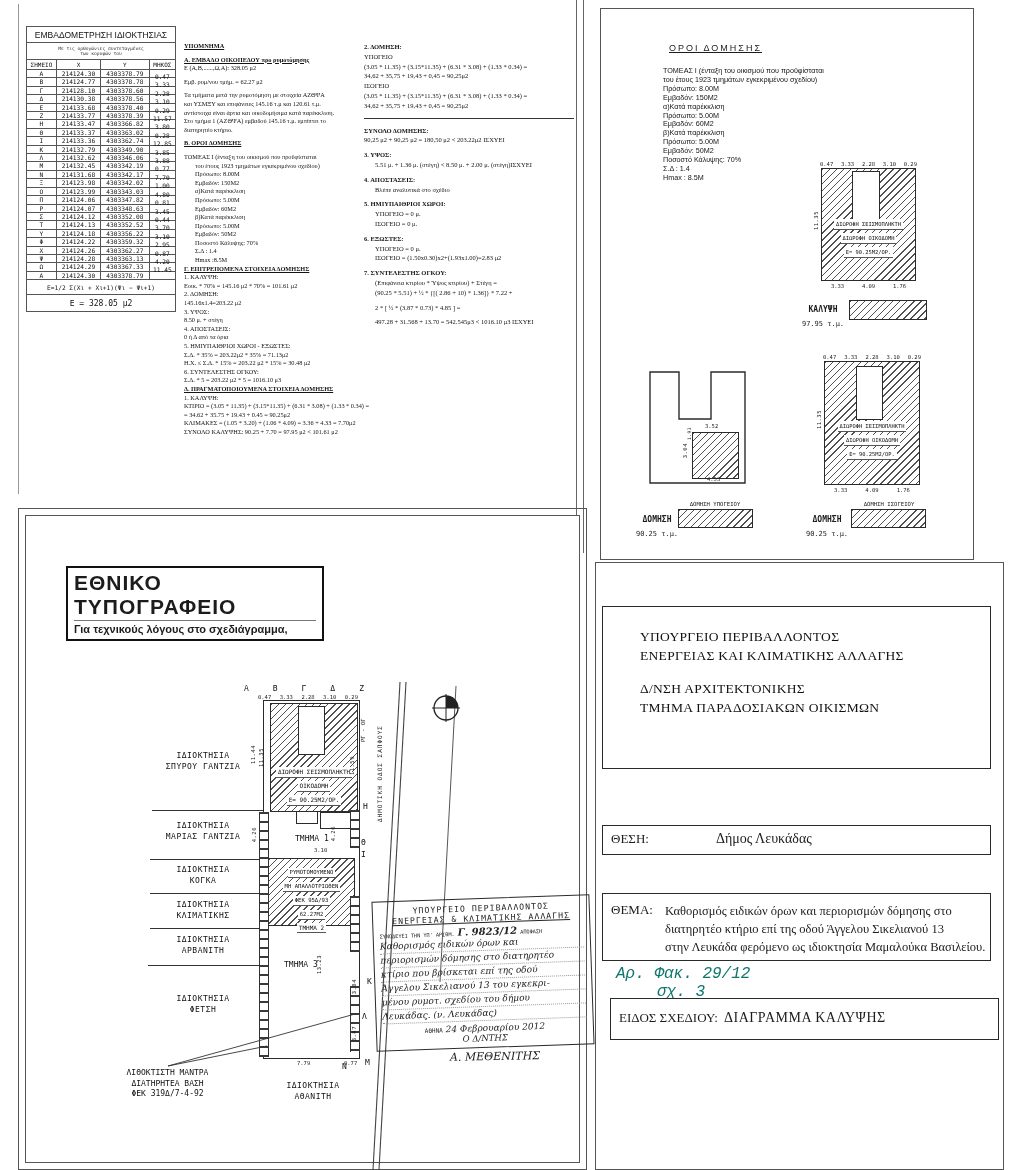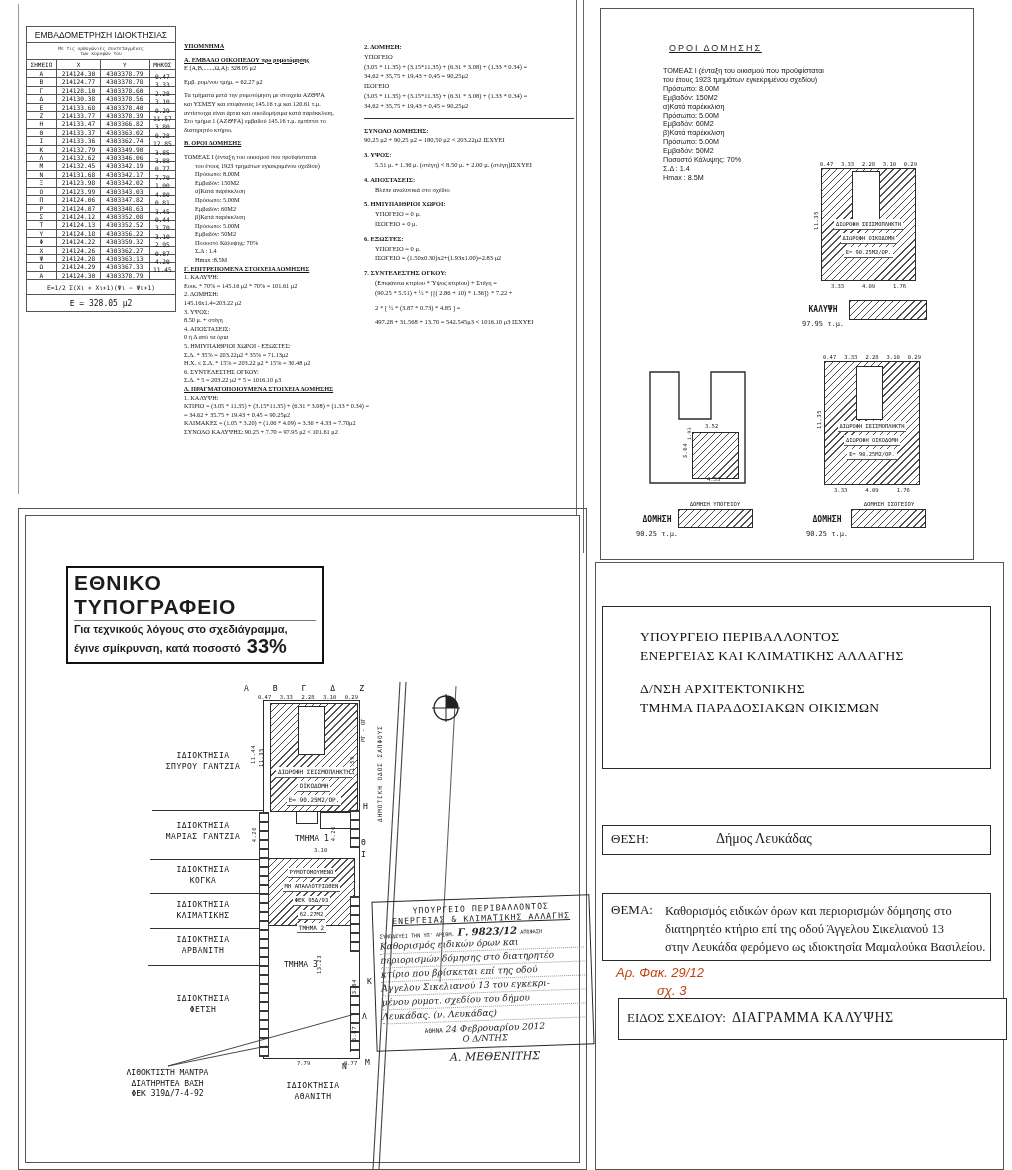--- a/index.html
+++ b/index.html
@@ -78,21 +78,21 @@
   .stamp .sdate .city{font-family:"DejaVu Sans Mono",monospace;font-style:normal;font-size:6px}
   .stamp .srole{font-family:"DejaVu Serif",serif;font-style:italic;font-size:8.5px;text-align:center}
 
   
   .tb-box{position:absolute;border:1.2px solid #2a2a2a;background:#fff}
   .tb-text{font-family:"Liberation Serif",serif;color:#111}
   .agency-line{font-size:13.5px;line-height:19px;letter-spacing:.3px;white-space:nowrap}
   .tb-label{font-size:13px;font-family:"Liberation Serif",serif}
   .tb-value{font-size:14px;font-family:"Liberation Serif",serif}
   .thema-line{font-size:12.5px;line-height:18px;font-family:"Liberation Serif",serif;white-space:nowrap}
-  .hw{font-family:Liberation Sans, sans-serif;font-style:italic;font-size:13px;color:#c2410c}
+  .hw{font-family:Liberation Mono, monospace;font-style:italic;font-size:16px;color:#0f766e}
 </style>
 </head>
 <body>
 
 <div class="page">
 
   <div class="sheet" style="left:18px;top:4px;width:558px;height:490px;border-left:1px solid #999;">
 
     <table class="survey" style="position:absolute;left:7px;top:22px;width:150px;">
       <thead>
@@ -442,24 +442,20 @@
     </div>
     <div class="legend-swatch hatch" style="left:250px;top:500px;width:73px;height:17px;"></div>
   </div>
 
   <div class="sheet" style="left:25px;top:515px;width:553px;height:646px;border:1px solid #555;outline:1px solid #555;outline-offset:6px;">
   </div>
 
   <div class="notice" style="left:66px;top:566px;width:242px;">
     <div class="nt">ΕΘΝΙΚΟ ΤΥΠΟΓΡΑΦΕΙΟ</div>
     <div class="nl">Για τεχνικούς λόγους στο σχεδιάγραμμα,</div>
-    <div class="nrow">
-      <span class="nl">έγινε σμίκρυνση, κατά ποσοστό</span>
-      <span class="npct">33%</span>
-    </div>
   </div>
 
   <div class="proplabel" style="left:138px;top:750px;">
     <span>ΙΔΙΟΚΤΗΣΙΑ</span><br><span>ΣΠΥΡΟΥ ΓΑΝΤΖΙΑ</span></div>
   <div class="proplabel" style="left:138px;top:820px;">
     <span>ΙΔΙΟΚΤΗΣΙΑ</span><br><span>ΜΑΡΙΑΣ ΓΑΝΤΖΙΑ</span></div>
   <div class="proplabel" style="left:138px;top:864px;">
     <span>ΙΔΙΟΚΤΗΣΙΑ</span><br><span>ΚΟΓΚΑ</span></div>
   <div class="proplabel" style="left:138px;top:899px;">
     <span>ΙΔΙΟΚΤΗΣΙΑ</span><br><span>ΚΛΙΜΑΤΙΚΗΣ</span></div>
@@ -617,20 +613,20 @@
       <div style="position:absolute;left:62px;top:8px;">
         <div class="thema-line">Καθορισμός ειδικών όρων και περιορισμών δόμησης στο</div>
         <div class="thema-line">διατηρητέο κτήριο επί της οδού Άγγελου Σικελιανού 13</div>
         <div class="thema-line">στην Λευκάδα φερόμενο ως ιδιοκτησία Μαμαλούκα Βασιλείου.</div>
       </div>
     </div>
 
     <div class="abs hw" style="left:20px;top:402px;">Αρ. Φακ. 29/12</div>
     <div class="abs hw" style="left:50px;top:420px;margin-left:11px;">σχ. 3</div>
 
-    <div class="tb-box" style="left:22px;top:435px;width:387px;height:40px;">
+    <div class="tb-box" style="left:14px;top:435px;width:387px;height:40px;">
       <span class="tb-label" style="position:absolute;left:8px;top:11px;">ΕΙΔΟΣ ΣΧΕΔΙΟΥ:</span>
       <span class="tb-value" style="position:absolute;left:113px;top:11px;letter-spacing:.5px;">ΔΙΑΓΡΑΜΜΑ ΚΑΛΥΨΗΣ</span>
     </div>
 
   </div>
 
 </div>
 
 </body></html>

